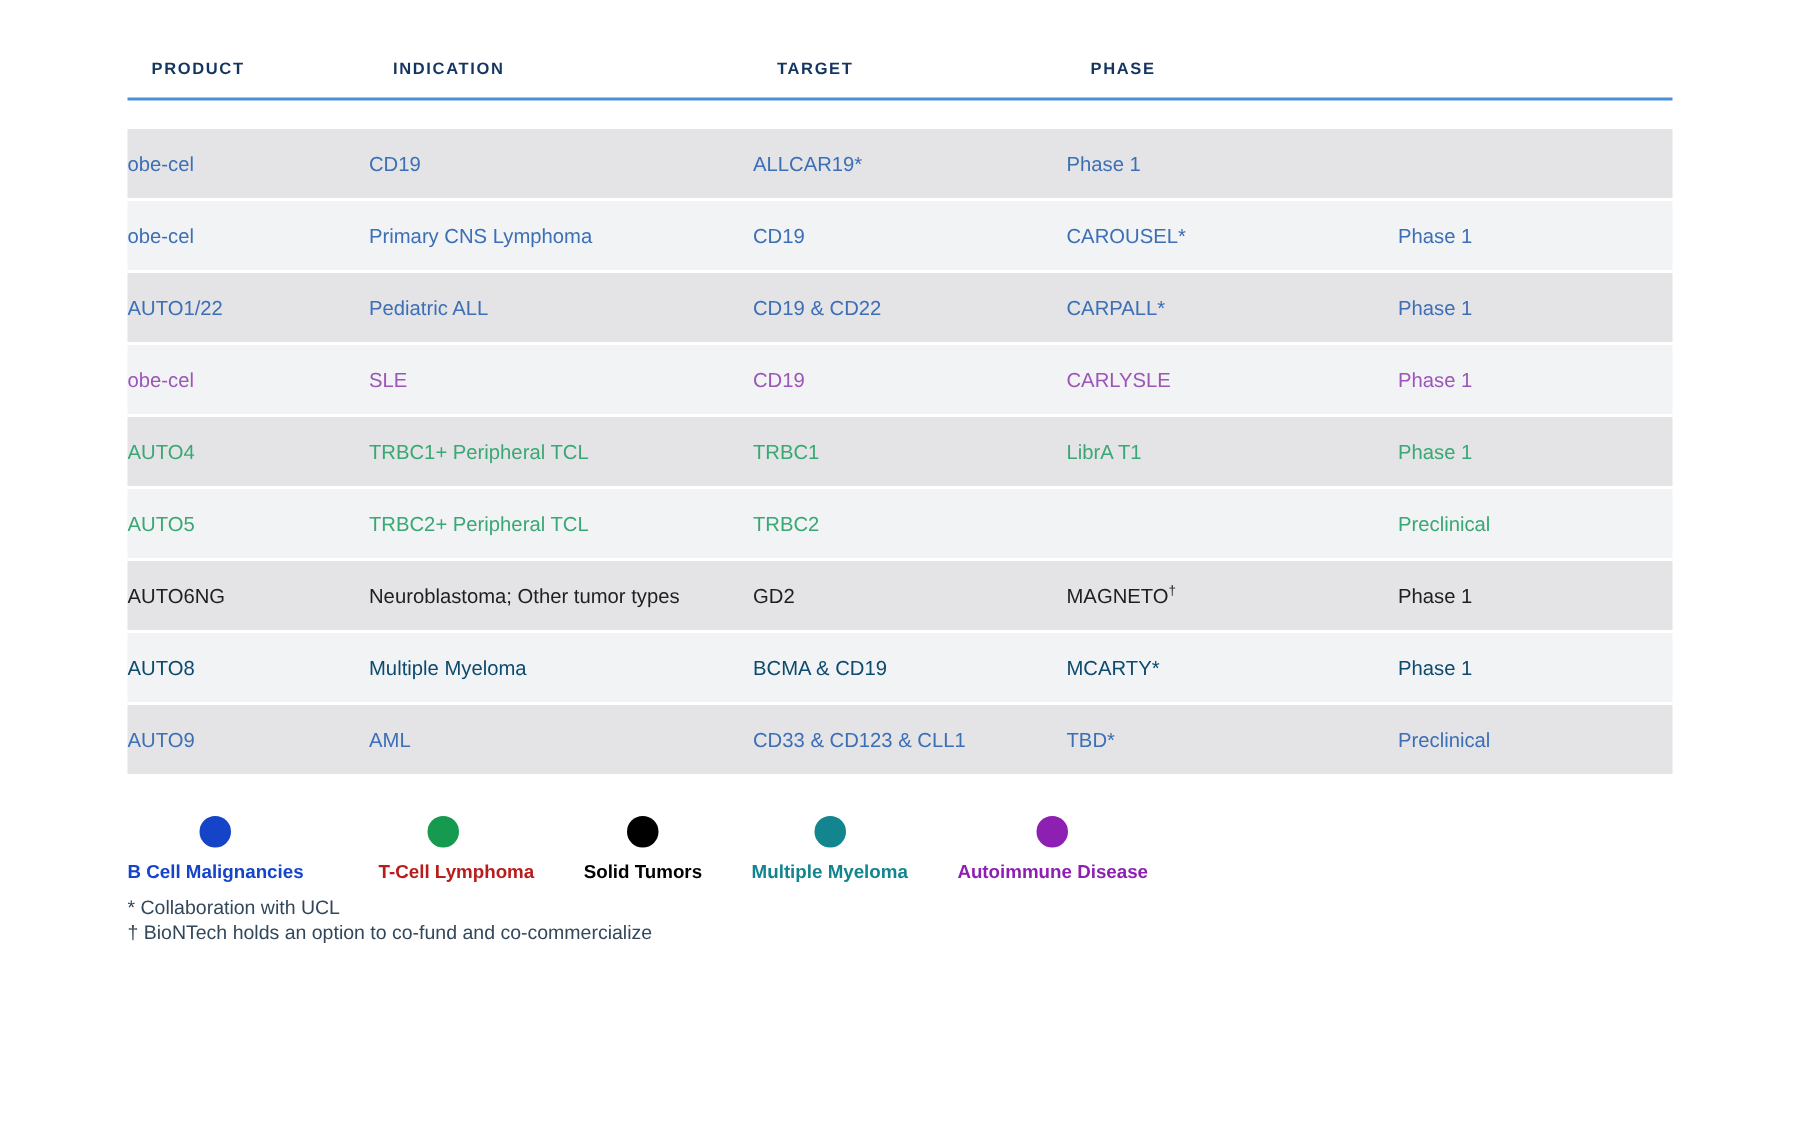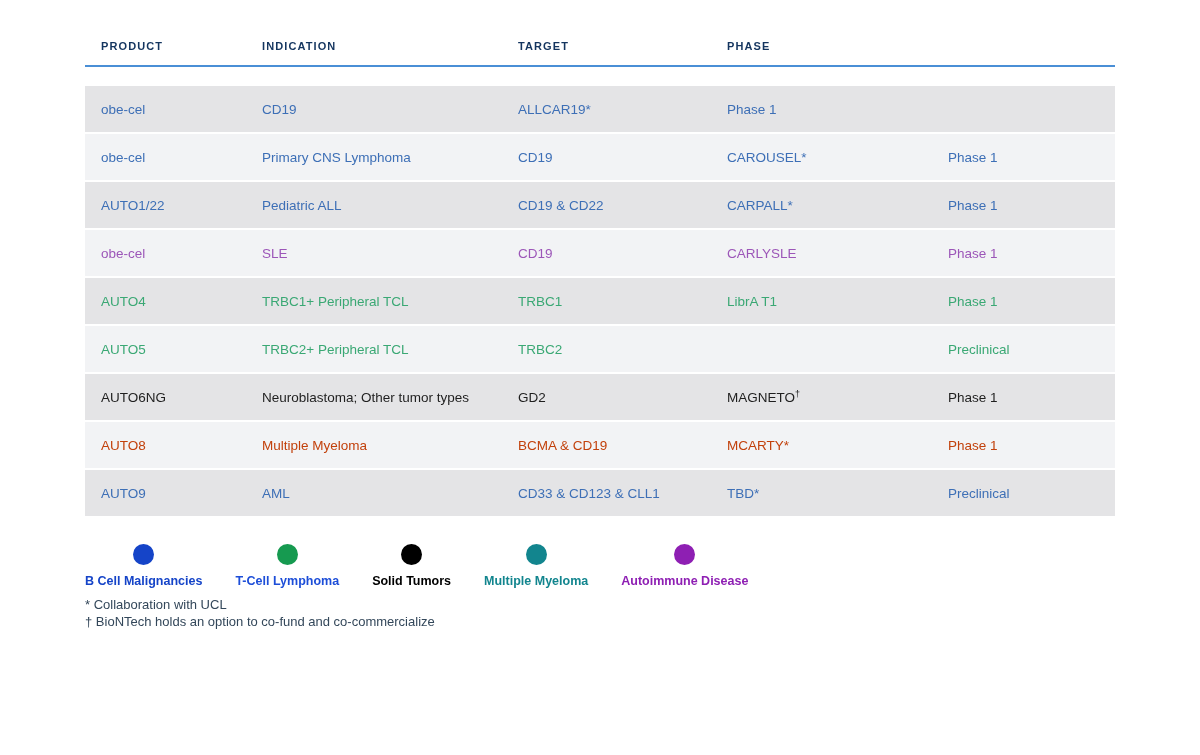--- a/index.html
+++ b/index.html
@@ -40,21 +40,20 @@
   }
   .data-row {
     height: 46px;
     margin-bottom: 2px;
     align-items: center;
     font-size: 13.5px;
   }
   .data-row:nth-child(odd)  { background: var(--row-odd, #e4e4e6); }
   .data-row:nth-child(even) { background: var(--row-even, #f2f3f5); }
   .data-row .cell {
-    padding-left: 16px;
     white-space: nowrap;
     overflow: hidden;
   }
   .data-row .cell sup {
     font-size: 9px;
     line-height: 0;
   }
   .legend {
     display: flex;
     align-items: center;
@@ -142,21 +141,21 @@
           <div class="cell"></div>
           <div class="cell">Preclinical</div>
         </div>
         <div class="grid-row data-row" style="color: rgb(31, 31, 31);">
           <div class="cell">AUTO6NG</div>
           <div class="cell">Neuroblastoma; Other tumor types</div>
           <div class="cell">GD2</div>
           <div class="cell">MAGNETO<sup>†</sup></div>
           <div class="cell">Phase 1</div>
         </div>
-        <div class="grid-row data-row" style="color: #c2410c;">
+        <div class="grid-row data-row" style="color: #0c4a6e;">
           <div class="cell">AUTO8</div>
           <div class="cell">Multiple Myeloma</div>
           <div class="cell">BCMA &amp; CD19</div>
           <div class="cell">MCARTY*</div>
           <div class="cell">Phase 1</div>
         </div>
         <div class="grid-row data-row" style="color: rgb(61, 111, 182);">
           <div class="cell">AUTO9</div>
           <div class="cell">AML</div>
           <div class="cell">CD33 &amp; CD123 &amp; CLL1</div>
@@ -165,21 +164,21 @@
         </div>
       </div>
 
     <div class="legend" id="legend">
         <div class="legend-item">
           <span class="legend-dot" style="background: rgb(21, 68, 200);"></span>
           <span class="legend-label" style="color: rgb(21, 68, 200);">B Cell Malignancies</span>
         </div>
         <div class="legend-item">
           <span class="legend-dot" style="background: rgb(22, 154, 80);"></span>
-          <span class="legend-label" style="color: #1d4ed8;">T-Cell Lymphoma</span>
+          <span class="legend-label" style="color: #b91c1c; margin-left: 17px;">T-Cell Lymphoma</span>
         </div>
         <div class="legend-item">
           <span class="legend-dot" style="background: rgb(0, 0, 0);"></span>
           <span class="legend-label" style="color: rgb(0, 0, 0);">Solid Tumors</span>
         </div>
         <div class="legend-item">
           <span class="legend-dot" style="background: rgb(18, 133, 142);"></span>
           <span class="legend-label" style="color: rgb(18, 133, 142);">Multiple Myeloma</span>
         </div>
         <div class="legend-item">

